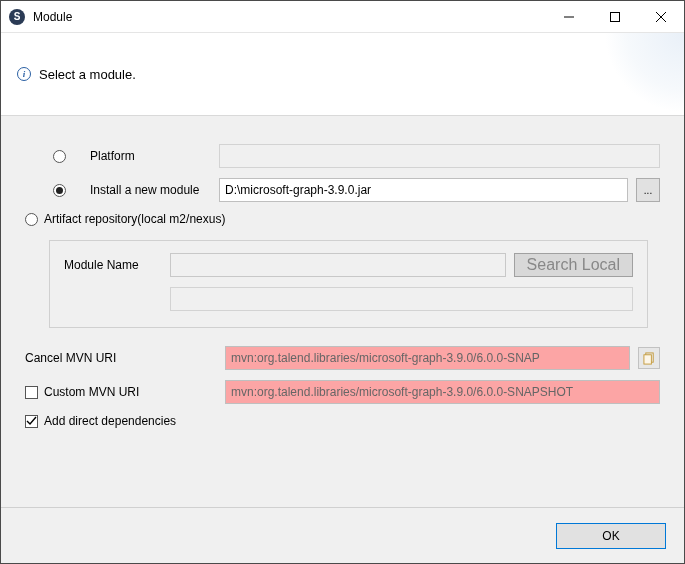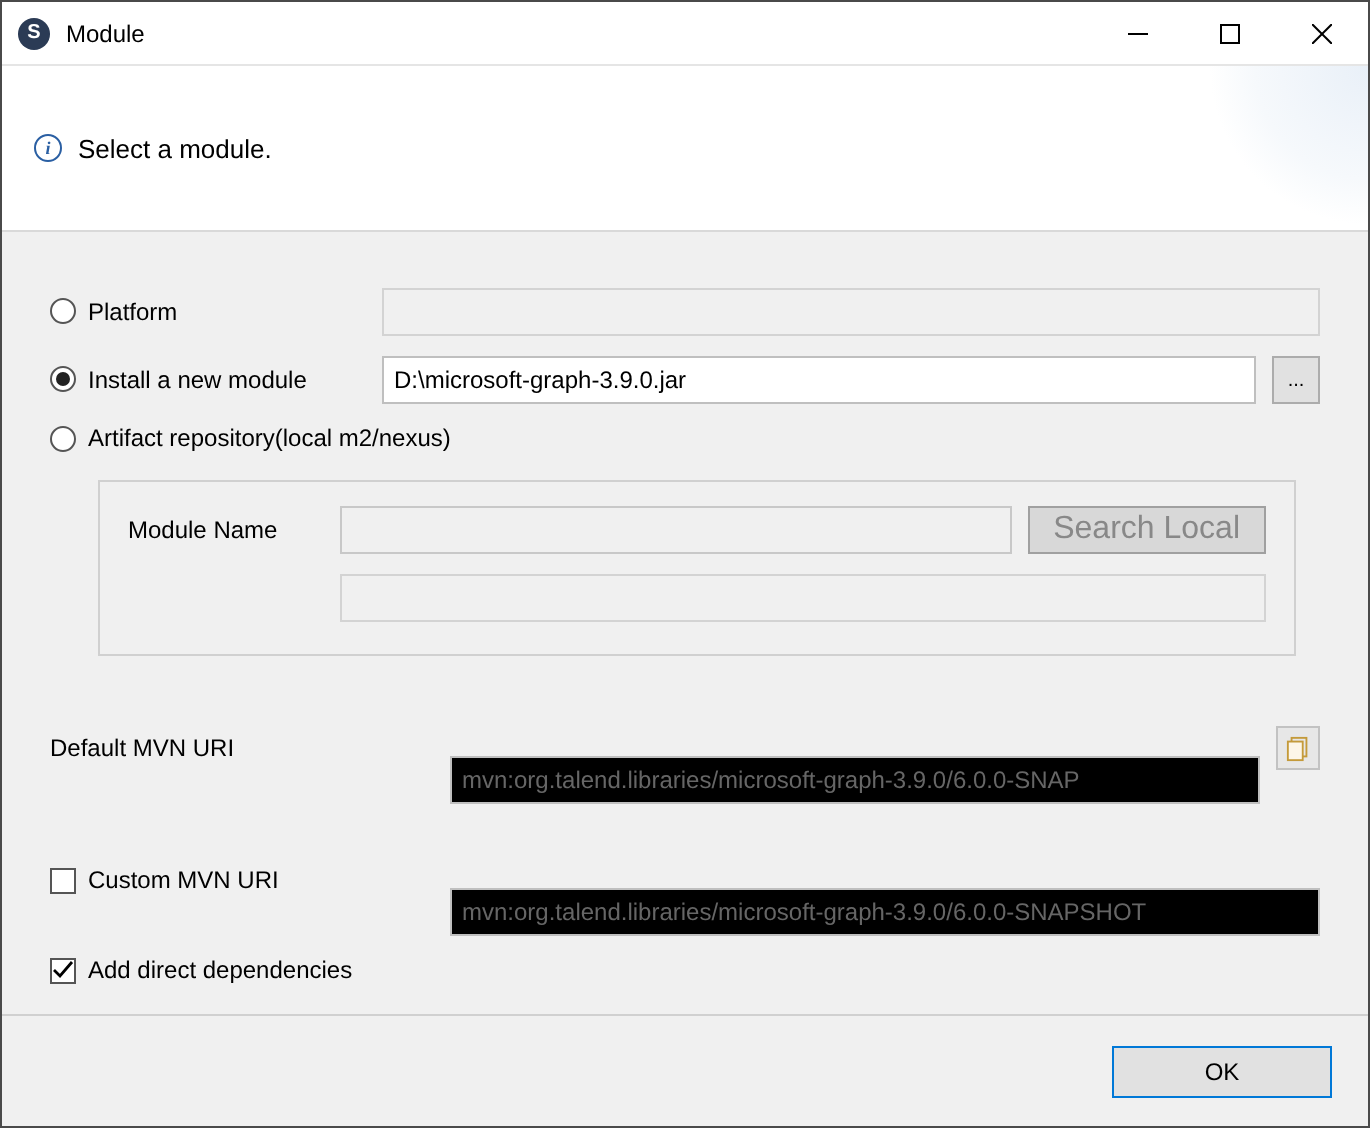--- a/index.html
+++ b/index.html
@@ -95,21 +95,21 @@
     flex-shrink: 0;
   }
   .radio.selected::after {
     content: "";
     width: 7px; height: 7px;
     border-radius: 50%;
     background: #222;
   }
   .radio-label { font-size: 12px; }
 
-  .opt-label-col { width: 158px; display:flex; align-items:flex-start; gap:6px; }
+  .opt-label-col { width: 158px; display:flex; align-items:flex-end; gap:24px;margin-left:28px; }
 
   .select, .text-input {
     height: 24px;
     border: 1px solid #bfbfbf;
     background: #fff;
     padding: 0 5px;
     font-size: 12px;
     font-family: Liberation Sans, sans-serif;
     color: #000;
   }
@@ -122,23 +122,22 @@
     background-repeat: no-repeat;
     padding-right: 24px;
     color:#666;
   }
   .select.disabled, .text-input.disabled {
     background: #f0f0f0;
     color: #808080;
     border-color: #c8c8c8;
   }
   .text-input.readonly {
-    background: #000000;
+    background: #fca5a5;
     color: #666;
-    margin-top: 32px;
   }
   .browse-btn {
     width: 24px; height: 24px;
     border: 1px solid #acacac;
     background: #e1e1e1;
     font-size: 10px;
     display:inline-flex; align-items:center; justify-content:center;
     cursor: pointer; padding:0;
   }
 
@@ -270,21 +269,21 @@
       <input class="text-input disabled" disabled="" style="flex: 1 1 0%;" value="">
       <button class="search-btn" disabled="">Search Local</button>
     </div>
     <div class="row">
       <span class="label-col"></span>
       <select class="select disabled" disabled="" style="flex:1"></select>
     </div>
   </div>
 
   <div class="row">
-    <span class="uri-label-col">Default MVN URI</span>
+    <span class="uri-label-col">Cancel MVN URI</span>
     <input class="text-input readonly" readonly="" style="flex: 1 1 0%;" value="mvn:org.talend.libraries/microsoft-graph-3.9.0/6.0.0-SNAP">
     <button class="copy-btn">
       <svg viewBox="0 0 14 14">
         <rect x="3" y="1" width="8" height="10" fill="none" stroke="#c49a3a" stroke-width="1"></rect>
         <rect x="1" y="3" width="8" height="10" fill="#fdf6e8" stroke="#c49a3a" stroke-width="1"></rect>
       </svg>
     </button>
   </div>
 
   <div class="row">

